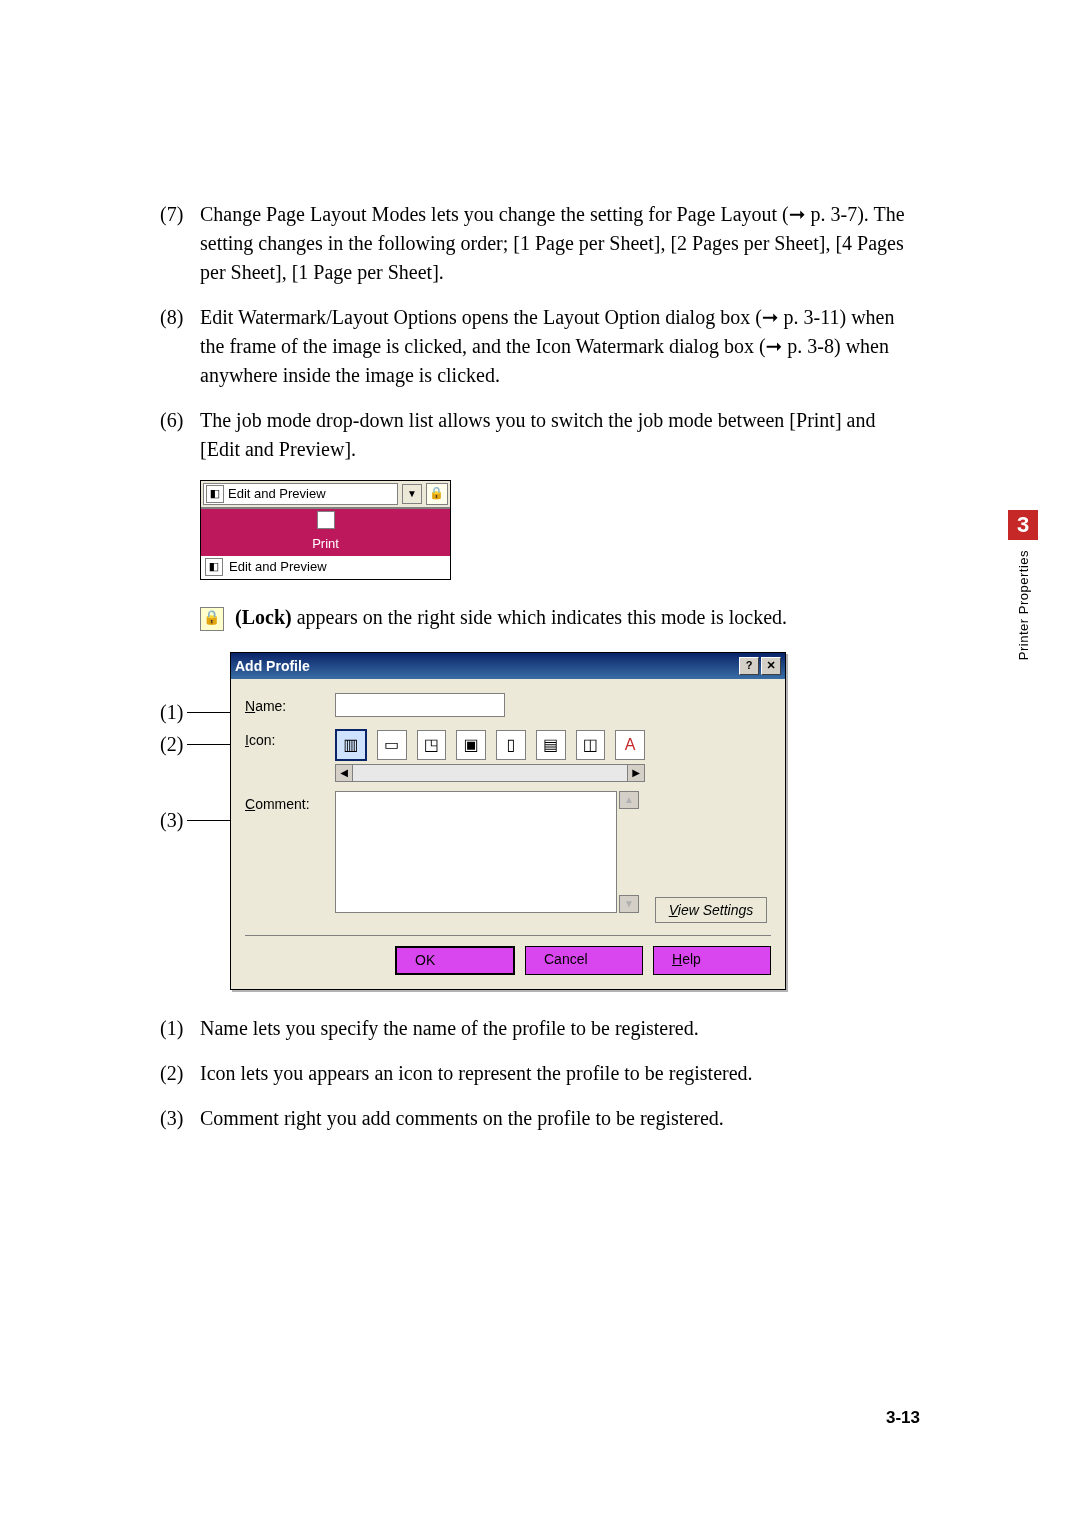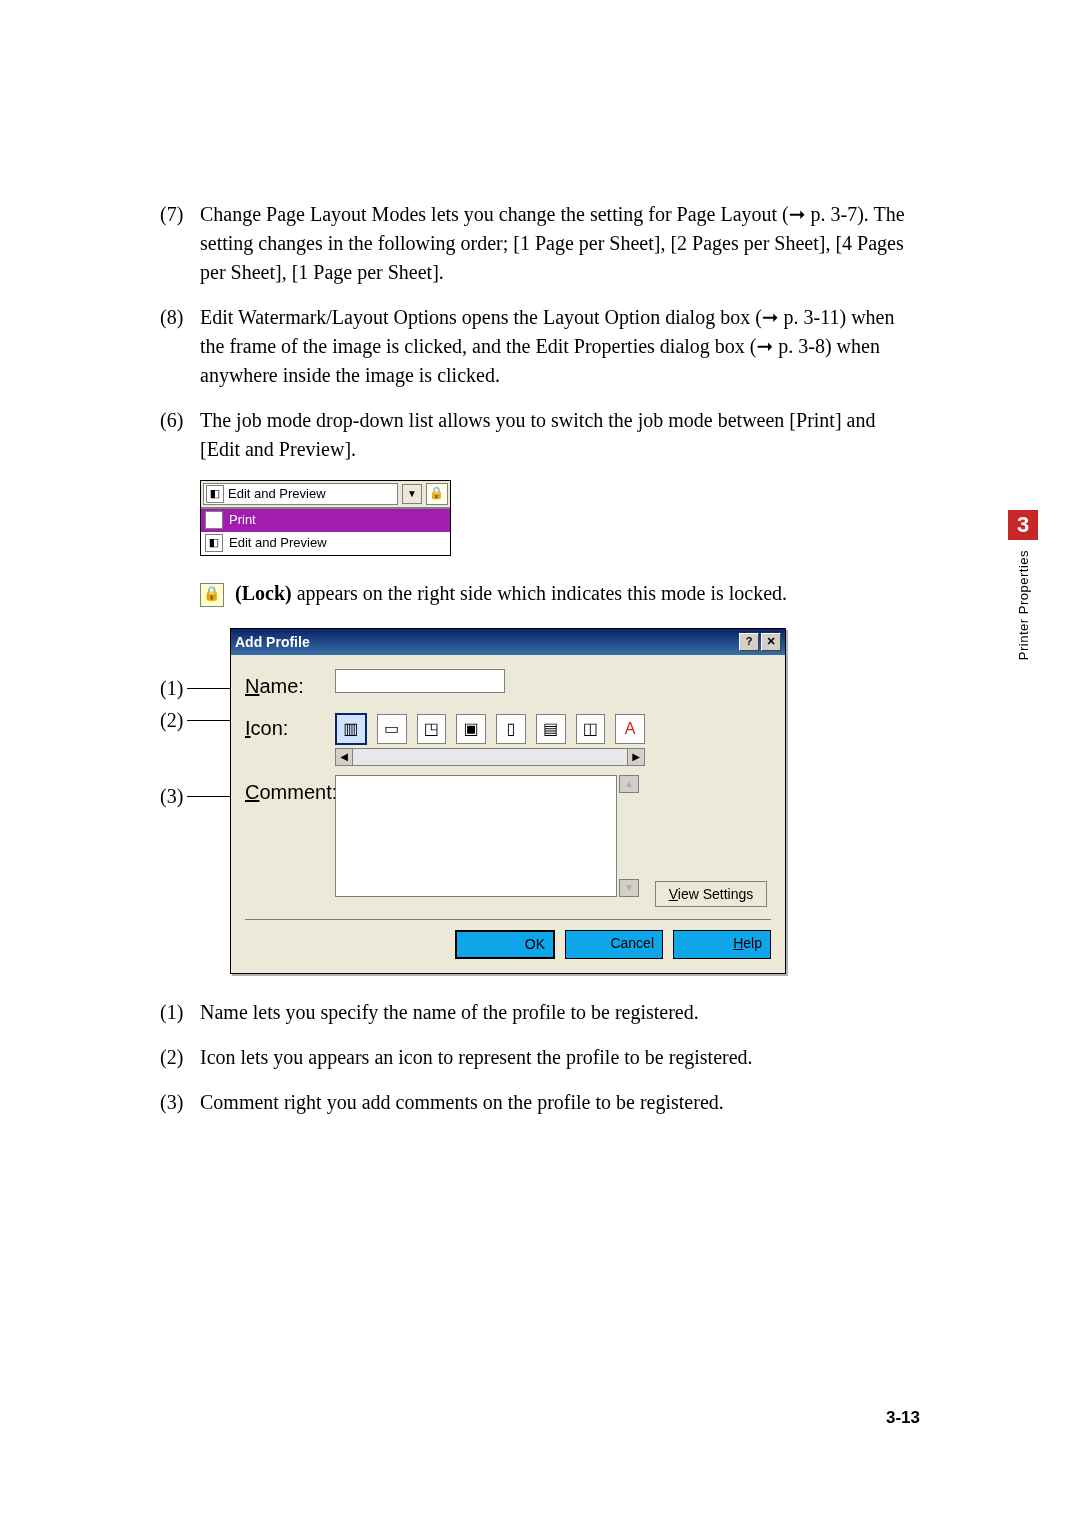--- a/index.html
+++ b/index.html
@@ -88,22 +88,23 @@
   }
   .dd-item {
     display:flex;
     align-items:center;
     gap:6px;
     padding:2px 4px;
     font-size:13px;
     color:#000;
   }
   .dd-item.selected {
-    background:#a21caf;
+    background:#be185d;
     color:#fff;
+    flex-direction:column;
   }
   .tiny-icon {
     width:16px;height:16px;display:inline-flex;align-items:center;justify-content:center;font-size:11px;
     border:1px solid #808080;background:#fff;
   }
   .printer-icon { background:#fff; }
   .editprev-icon { background:#fff;}
 
   
   .inline-lock {
@@ -185,21 +186,21 @@
     width:18px;height:16px;background:#d4d0c8;border:1px solid #fff;border-right-color:#404040;border-bottom-color:#404040;
     margin-left:2px;display:flex;align-items:center;justify-content:center;font-size:11px;color:#000;font-weight:bold;
   }
   .dlg-body{
     padding:14px 14px 10px 14px;
   }
   .form-row{
     display:flex;align-items:flex-start;margin-bottom:10px;
   }
   .form-label{
-    width:90px;font-size:20px;padding-top:3px;
+    width:90px;font-size:14px;padding-top:3px;
   }
   .form-label u{text-decoration:underline;}
   .name-input{
     flex:0 0 168px;height:22px;border:1px solid #808080;background:#fff;
   }
   .icon-scroll{
     width: 310px;
   }
   .icon-strip{
     display:flex;gap:10px;align-items:center;
@@ -222,31 +223,31 @@
   .vscroll{
     position:absolute;right:-20px;top:0;width:18px;height:100%;display:flex;flex-direction:column;
   }
   .vscroll .arrow{width:18px;height:16px;background:#d4d0c8;border:1px solid #808080;display:flex;align-items:center;justify-content:center;font-size:10px;color:#808080;}
   .vscroll .arrow.disabled{color:#b0b0b0;}
   .vscroll .track{flex:1;background:#ece9d8;}
   .view-settings{
     text-align:right;margin:-26px 4px 0 0;
   }
   .viewbtn{
-    display:inline-block;min-width:90px;padding:2px 10px;border:1px solid #808080;background:#ece9d8;font-size:14px;text-align:center;
+    display:inline-block;min-width:90px;padding:2px 10px;border:1px solid #808080;background:#ece9d8;font-size:14px;text-align:center;font-style:italic;
   }
   .viewbtn u{text-decoration:underline;}
   .dlg-sep{
     border-top:1px solid #808080;margin:12px 0 10px 0;
   }
   .dlg-buttons{
     display:flex;justify-content:flex-end;gap:10px;padding-bottom:4px;
   }
   .btn{
-    min-width:80px;padding:2px 8px;border:1px solid #000;background:#0ea5e9;font-size:14px;text-align:right;
+    min-width:80px;padding:2px 18px;border:1px solid #000;background:#d946ef;font-size:14px;text-align:left;
   }
   .btn.ok{border:2px solid #000;}
   .btn u{text-decoration:underline;}
 
   
   .side-tab{
     position:absolute;
     right:42px;
     top:510px;
     display:flex;flex-direction:column;align-items:center;
@@ -286,21 +287,21 @@
     <div class="para">
       <div class="num">(7)</div>
       <div class="body">
         <b>Change Page Layout Modes</b><span> lets you change the setting for </span><b>Page Layout</b><span> (➞ p. 3-7). The setting changes in the following order; [1 Page per Sheet], [2 Pages per Sheet], [4 Pages per Sheet], [1 Page per Sheet].</span>
       </div>
     </div>
 
     <div class="para">
       <div class="num">(8)</div>
       <div class="body">
-        <b>Edit Watermark/Layout Options</b><span> opens the </span><b>Layout Option</b><span> dialog box (➞ p. 3-11) when the frame of the image is clicked, and the </span><b>Edit Properties</b><span> dialog box (➞ p. 3-8) when anywhere inside the image is clicked.</span>
+        <b>Edit Watermark/Layout Options</b><span> opens the </span><b>Layout Option</b><span> dialog box (➞ p. 3-11) when the frame of the image is clicked, and the </span><b>Icon Watermark</b><span> dialog box (➞ p. 3-8) when anywhere inside the image is clicked.</span>
       </div>
     </div>
 
     <div class="para">
       <div class="num">(6)</div>
       <div class="body">The job mode drop-down list allows you to switch the job mode between [Print] and [Edit and Preview].</div>
     </div>
 
     <div class="dropdown-shot">
       <div class="dd-top-row">

